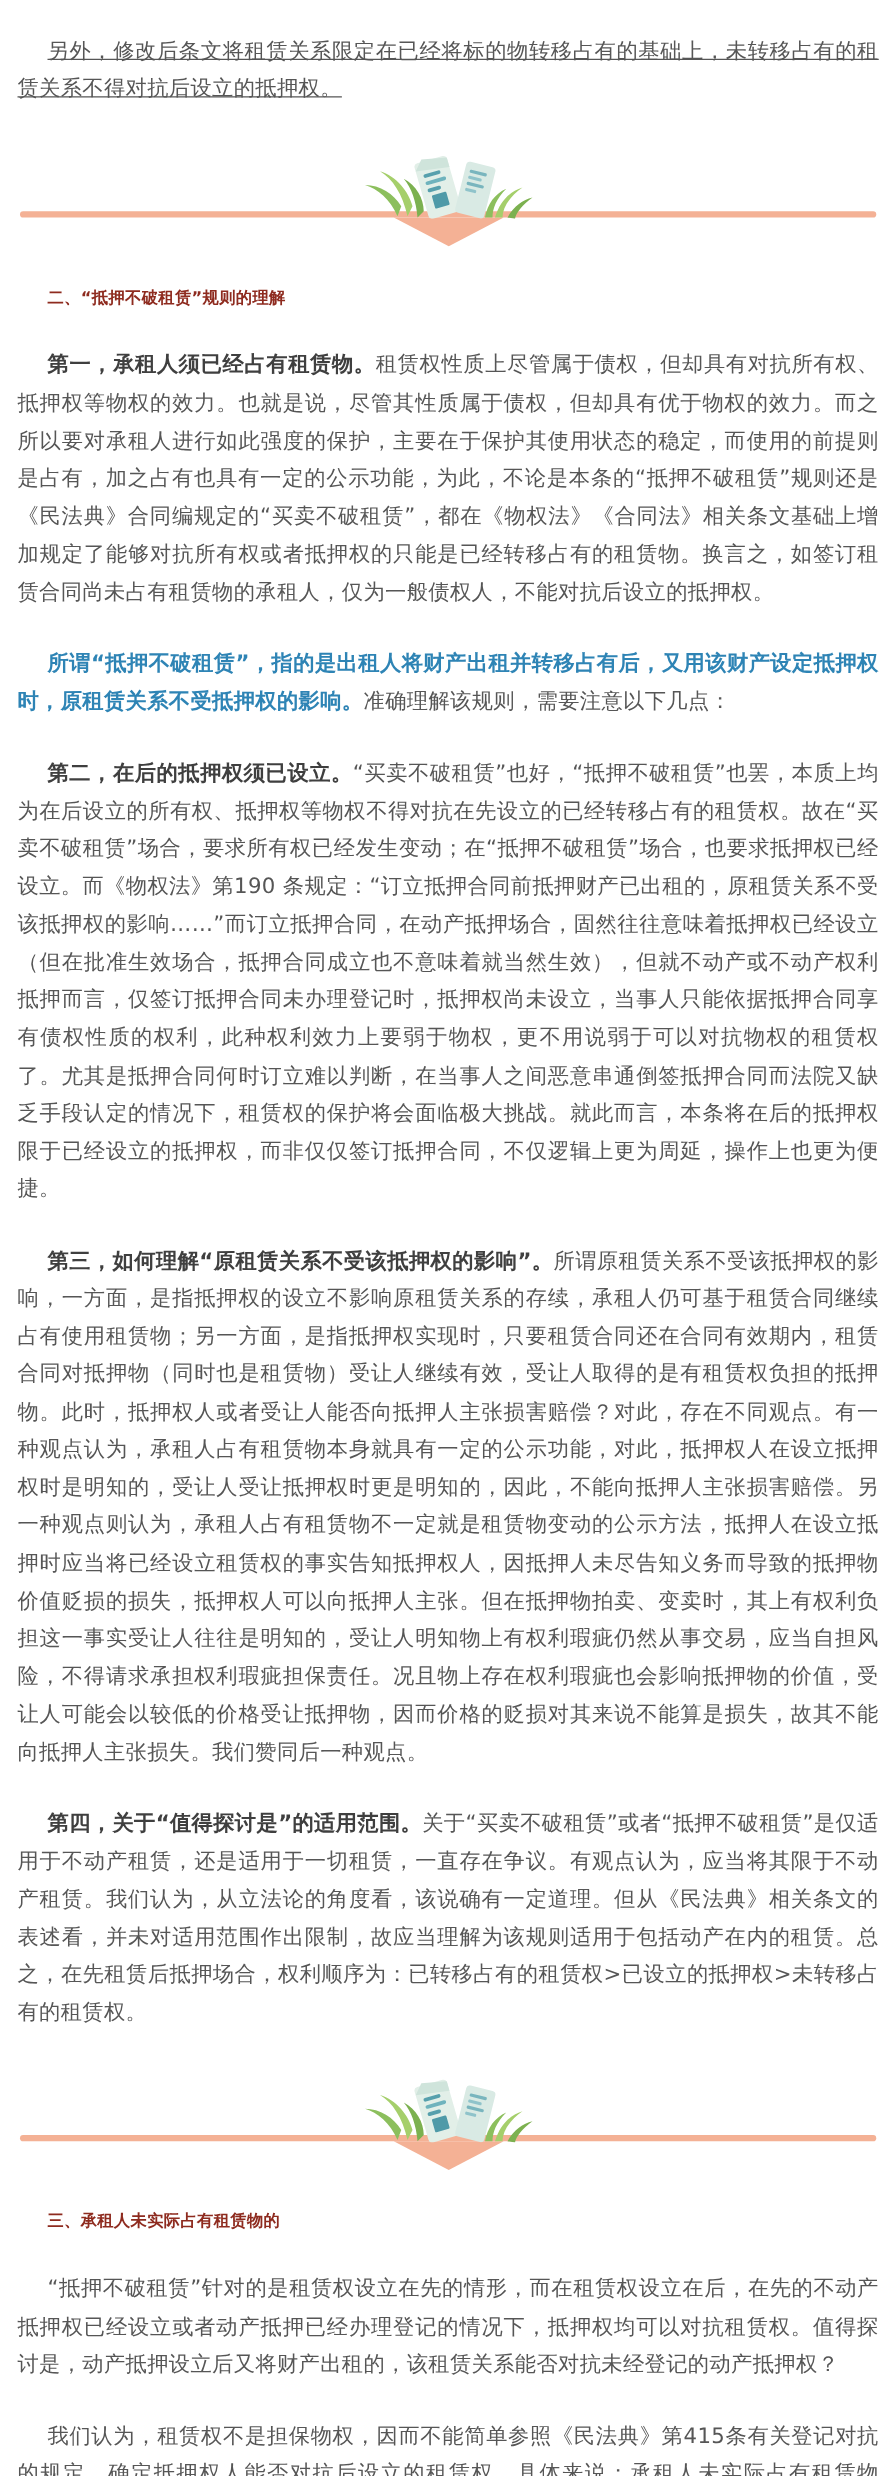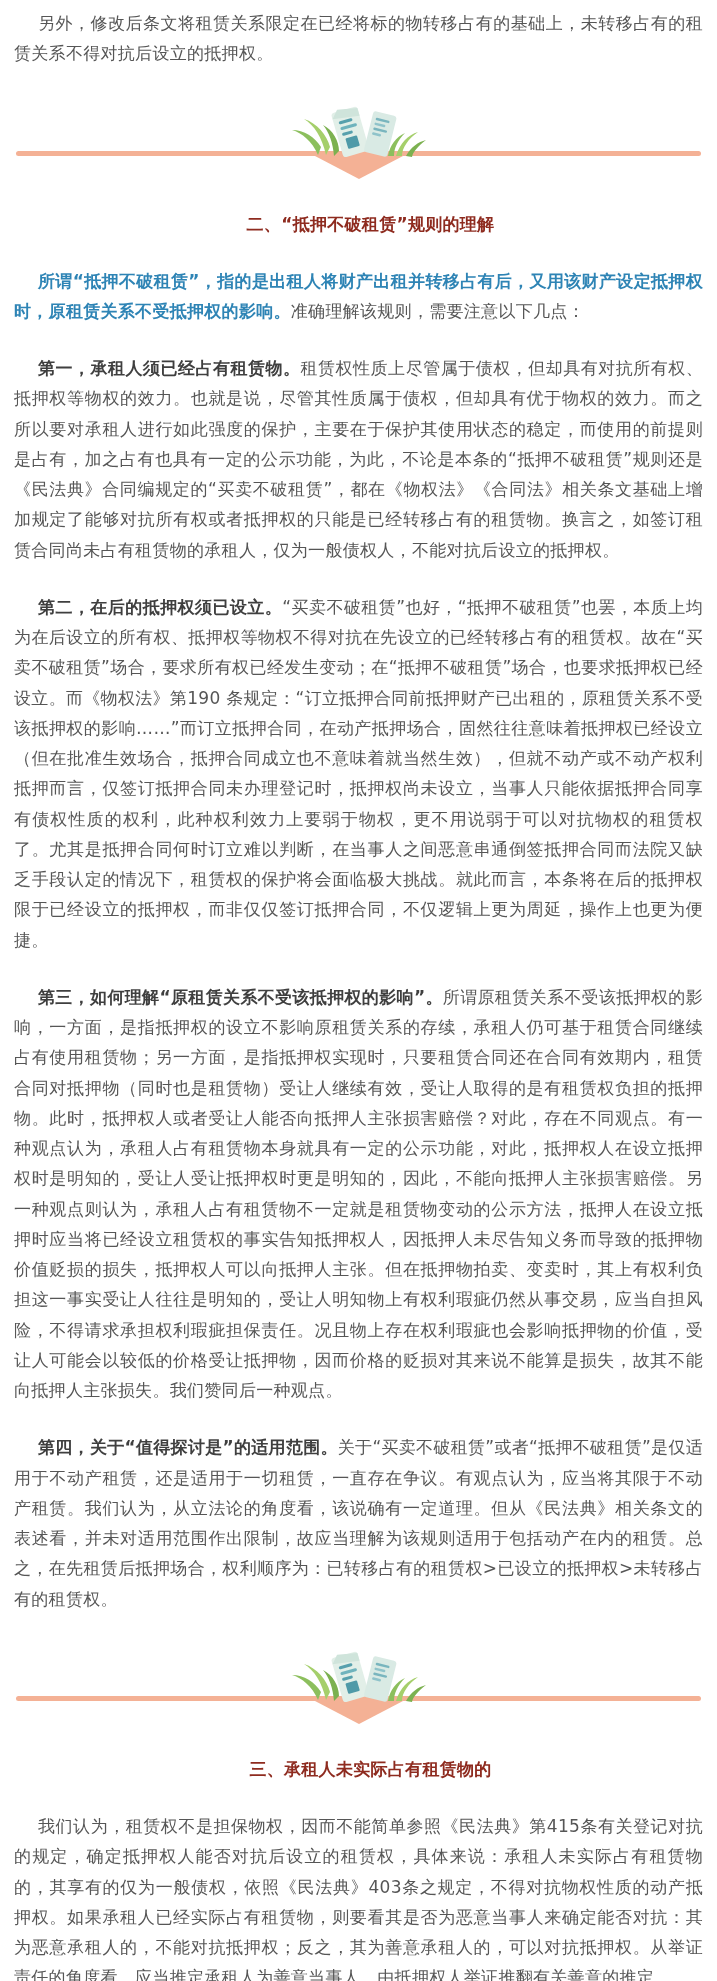--- a/index.html
+++ b/index.html
@@ -3,22 +3,22 @@
 <meta charset="utf-8">
 <style>
   :root{
     --body:#565656; --dark:#3f3f3f; --blue:#2e84b5; --red:#8e2b1f; --peach:#f4b195; --bg:#ffffff;
   }
   *{box-sizing:border-box;}
   html,body{margin:0;padding:0;background:var(--bg);}
   body{font-family:"DejaVu Sans","Liberation Sans",sans-serif;}
   .page{width:717px;padding:6px 14px 26px;background:var(--bg);}
   .para{font-size:17px;line-height:1.78;color:var(--body);text-align:justify;text-indent:24px;margin:27px 0;letter-spacing:.3px;}
-  .para.first{margin-top:2px;}
-  .heading{font-size:17px;line-height:1.6;color:var(--red);font-weight:700;margin:32px 0 28px;text-indent:24px;letter-spacing:.3px;text-align:center;}
+  .para.first{margin-top:20px;text-decoration:underline;}
+  .heading{font-size:13px;line-height:1.6;color:var(--red);font-weight:700;margin:32px 0 28px;text-indent:24px;letter-spacing:.3px;}
   .lead{font-weight:700;color:var(--dark);}
   .blue{font-weight:700;color:var(--blue);}
   .divider{margin:30px 0 4px;}
   .art-wrap{text-align:center;line-height:0;margin-bottom:-6px;position:relative;z-index:2;}
   .divider-line{height:5px;background:var(--peach);border-radius:3px;margin:0 2px;}
   .divider-arrow{width:0;height:0;margin:0 auto;border-left:44px solid transparent;border-right:44px solid transparent;border-top:23px solid var(--peach);}
 </style>
 </head>
 <body>
 
@@ -51,23 +51,23 @@
         <path d="M112 57 C116 44 124 36 134 33 C124 40 118 49 118 57 Z" fill="#a5cf6b"></path>
         <path d="M122 57 C127 48 134 43 142 41 C134 47 129 53 128 58 Z" fill="#7cb150"></path>
       </svg>
     </div>
     <div class="divider-line"></div>
     <div class="divider-arrow"></div>
   </div>
 
   <h2 class="heading">二、“抵押不破租赁”规则的理解</h2>
 
+  <p class="para"><span class="lead">第一，承租人须已经占有租赁物。</span><span>租赁权性质上尽管属于债权，但却具有对抗所有权、抵押权等物权的效力。也就是说，尽管其性质属于债权，但却具有优于物权的效力。而之所以要对承租人进行如此强度的保护，主要在于保护其使用状态的稳定，而使用的前提则是占有，加之占有也具有一定的公示功能，为此，不论是本条的“抵押不破租赁”规则还是《民法典》合同编规定的“买卖不破租赁”，都在《物权法》《合同法》相关条文基础上增加规定了能够对抗所有权或者抵押权的只能是已经转移占有的租赁物。换言之，如签订租赁合同尚未占有租赁物的承租人，仅为一般债权人，不能对抗后设立的抵押权。</span></p>
+
   <p class="para"><span class="blue">所谓“抵押不破租赁”，指的是出租人将财产出租并转移占有后，又用该财产设定抵押权时，原租赁关系不受抵押权的影响。</span><span>准确理解该规则，需要注意以下几点：</span></p>
-
-  <p class="para"><span class="lead">第一，承租人须已经占有租赁物。</span><span>租赁权性质上尽管属于债权，但却具有对抗所有权、抵押权等物权的效力。也就是说，尽管其性质属于债权，但却具有优于物权的效力。而之所以要对承租人进行如此强度的保护，主要在于保护其使用状态的稳定，而使用的前提则是占有，加之占有也具有一定的公示功能，为此，不论是本条的“抵押不破租赁”规则还是《民法典》合同编规定的“买卖不破租赁”，都在《物权法》《合同法》相关条文基础上增加规定了能够对抗所有权或者抵押权的只能是已经转移占有的租赁物。换言之，如签订租赁合同尚未占有租赁物的承租人，仅为一般债权人，不能对抗后设立的抵押权。</span></p>
 
   <p class="para"><span class="lead">第二，在后的抵押权须已设立。</span><span>“买卖不破租赁”也好，“抵押不破租赁”也罢，本质上均为在后设立的所有权、抵押权等物权不得对抗在先设立的已经转移占有的租赁权。故在“买卖不破租赁”场合，要求所有权已经发生变动；在“抵押不破租赁”场合，也要求抵押权已经设立。而《物权法》第190 条规定：“订立抵押合同前抵押财产已出租的，原租赁关系不受该抵押权的影响……”而订立抵押合同，在动产抵押场合，固然往往意味着抵押权已经设立（但在批准生效场合，抵押合同成立也不意味着就当然生效），但就不动产或不动产权利抵押而言，仅签订抵押合同未办理登记时，抵押权尚未设立，当事人只能依据抵押合同享有债权性质的权利，此种权利效力上要弱于物权，更不用说弱于可以对抗物权的租赁权了。尤其是抵押合同何时订立难以判断，在当事人之间恶意串通倒签抵押合同而法院又缺乏手段认定的情况下，租赁权的保护将会面临极大挑战。就此而言，本条将在后的抵押权限于已经设立的抵押权，而非仅仅签订抵押合同，不仅逻辑上更为周延，操作上也更为便捷。</span></p>
 
   <p class="para"><span class="lead">第三，如何理解“原租赁关系不受该抵押权的影响”。</span><span>所谓原租赁关系不受该抵押权的影响，一方面，是指抵押权的设立不影响原租赁关系的存续，承租人仍可基于租赁合同继续占有使用租赁物；另一方面，是指抵押权实现时，只要租赁合同还在合同有效期内，租赁合同对抵押物（同时也是租赁物）受让人继续有效，受让人取得的是有租赁权负担的抵押物。此时，抵押权人或者受让人能否向抵押人主张损害赔偿？对此，存在不同观点。有一种观点认为，承租人占有租赁物本身就具有一定的公示功能，对此，抵押权人在设立抵押权时是明知的，受让人受让抵押权时更是明知的，因此，不能向抵押人主张损害赔偿。另一种观点则认为，承租人占有租赁物不一定就是租赁物变动的公示方法，抵押人在设立抵押时应当将已经设立租赁权的事实告知抵押权人，因抵押人未尽告知义务而导致的抵押物价值贬损的损失，抵押权人可以向抵押人主张。但在抵押物拍卖、变卖时，其上有权利负担这一事实受让人往往是明知的，受让人明知物上有权利瑕疵仍然从事交易，应当自担风险，不得请求承担权利瑕疵担保责任。况且物上存在权利瑕疵也会影响抵押物的价值，受让人可能会以较低的价格受让抵押物，因而价格的贬损对其来说不能算是损失，故其不能向抵押人主张损失。我们赞同后一种观点。</span></p>
 
   <p class="para"><span class="lead">第四，关于“值得探讨是”的适用范围。</span><span>关于“买卖不破租赁”或者“抵押不破租赁”是仅适用于不动产租赁，还是适用于一切租赁，一直存在争议。有观点认为，应当将其限于不动产租赁。我们认为，从立法论的角度看，该说确有一定道理。但从《民法典》相关条文的表述看，并未对适用范围作出限制，故应当理解为该规则适用于包括动产在内的租赁。总之，在先租赁后抵押场合，权利顺序为：已转移占有的租赁权&gt;已设立的抵押权&gt;未转移占有的租赁权。</span></p>
 
   <div class="divider">
     <div class="art-wrap">
       <svg viewBox="0 0 150 58" width="150" height="58">
@@ -93,16 +93,17 @@
         <path d="M112 57 C116 44 124 36 134 33 C124 40 118 49 118 57 Z" fill="#a5cf6b"></path>
         <path d="M122 57 C127 48 134 43 142 41 C134 47 129 53 128 58 Z" fill="#7cb150"></path>
       </svg>
     </div>
     <div class="divider-line"></div>
     <div class="divider-arrow"></div>
   </div>
 
   <h2 class="heading">三、承租人未实际占有租赁物的</h2>
 
+  <p class="para"><span>“抵押不破租赁”针对的是租赁权设立在先的情形，而在租赁权设立在后，在先的不动产抵押权已经设立或者动产抵押已经办理登记的情况下，抵押权均可以对抗租赁权。值得探讨是，动产抵押设立后又将财产出租的，该租赁关系能否对抗未经登记的动产抵押权？</span></p>
 
   <p class="para"><span>我们认为，租赁权不是担保物权，因而不能简单参照《民法典》第415条有关登记对抗的规定，确定抵押权人能否对抗后设立的租赁权，具体来说：承租人未实际占有租赁物的，其享有的仅为一般债权，依照《民法典》403条之规定，不得对抗物权性质的动产抵押权。如果承租人已经实际占有租赁物，则要看其是否为恶意当事人来确定能否对抗：其为恶意承租人的，不能对抗抵押权；反之，其为善意承租人的，可以对抗抵押权。从举证责任的角度看，应当推定承租人为善意当事人，由抵押权人举证推翻有关善意的推定。</span></p>
 
 </div>
 
 </body></html>

